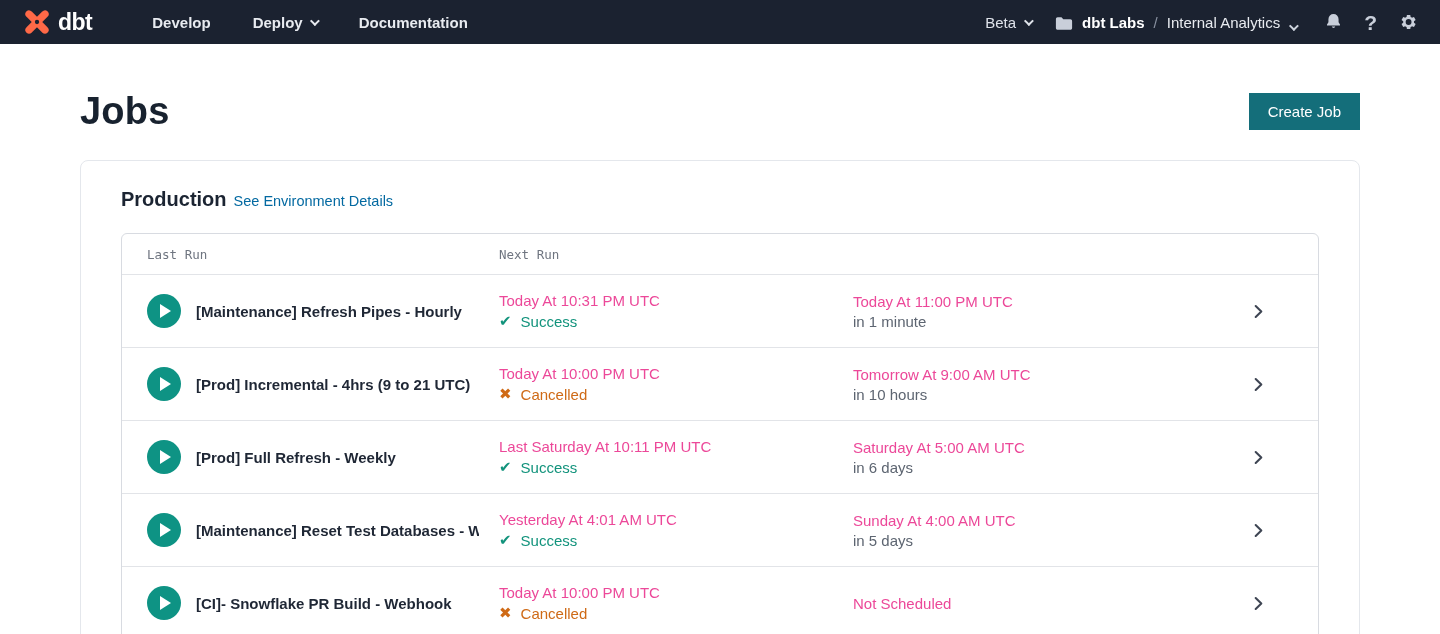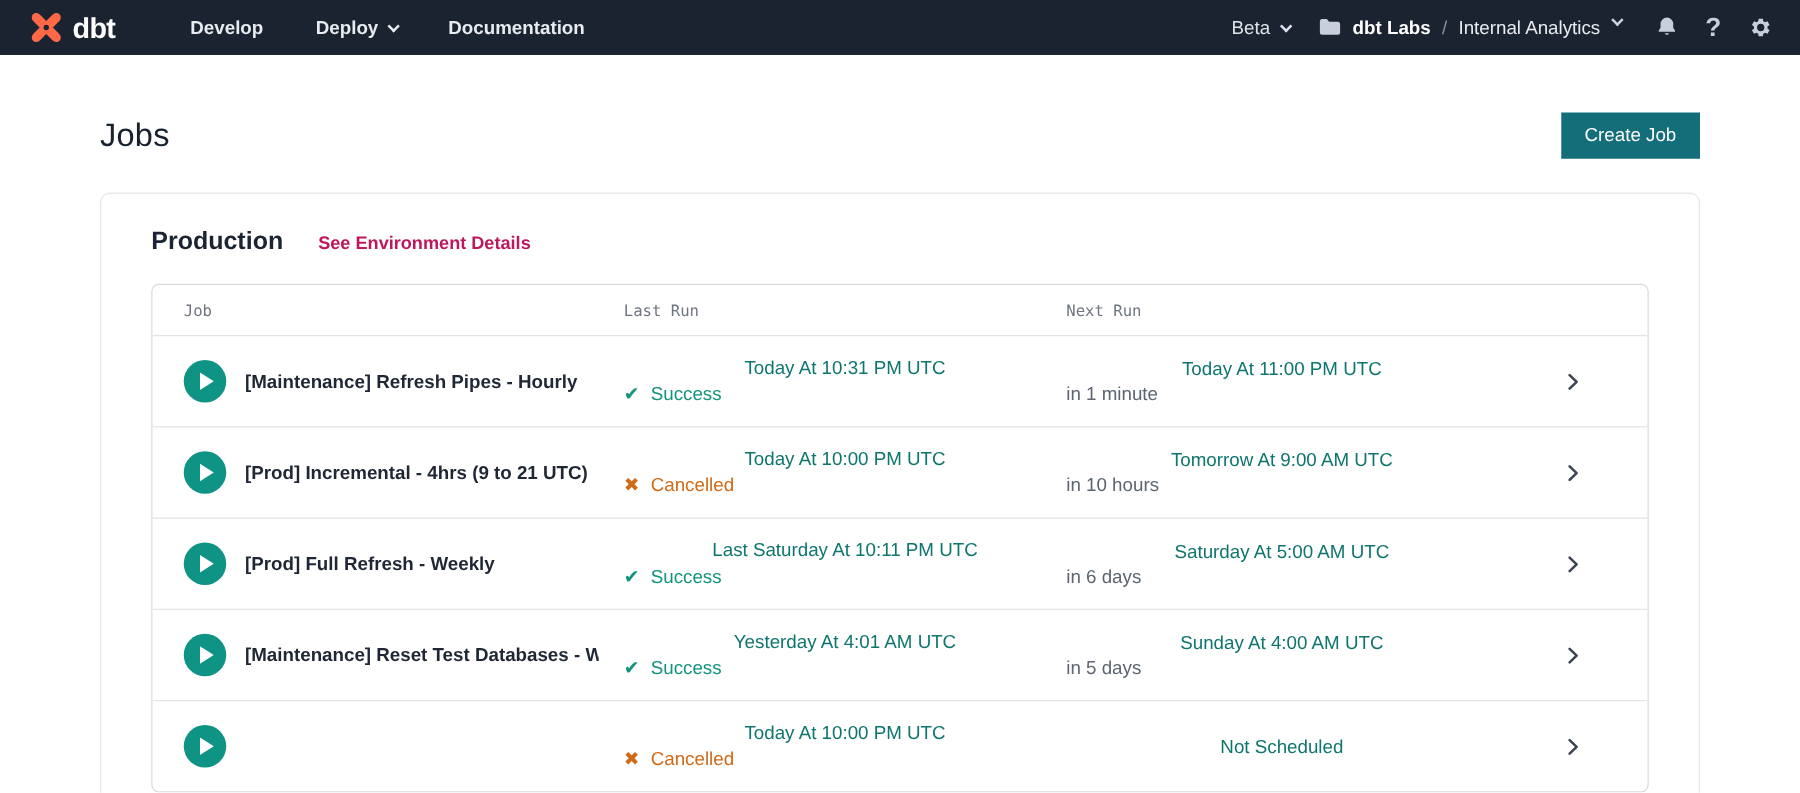--- a/index.html
+++ b/index.html
@@ -11,63 +11,63 @@
     padding: 0 22px; color: #cdd3dd; }
   .brand { display: flex; align-items: center; gap: 6px; cursor: pointer; }
   .brand-word { color: #ffffff; font-size: 23px; font-weight: 800; letter-spacing: -0.5px; }
   .nav-links { display: flex; align-items: center; gap: 42px; margin-left: 60px; }
   .nav-link { color: #e8ebf0; font-size: 15px; font-weight: 700; cursor: pointer;
     display: flex; align-items: center; gap: 7px; }
   .spacer { flex: 1; }
   .nav-right { display: flex; align-items: center; gap: 24px; }
   .beta { display: flex; align-items: center; gap: 8px; font-size: 15px; font-weight: 400;
     color: #dfe3ea; cursor: pointer; }
-  .acct { display: flex; align-items: flex-start; gap: 9px; font-size: 15px; cursor: pointer; }
+  .acct { display: flex; align-items: flex-end; gap: 9px; font-size: 15px; cursor: pointer; }
   .acct-name { color: #ffffff; font-weight: 700; }
   .acct-sep { color: #8b93a2; }
   .acct-proj { color: #e8ebf0; font-weight: 400; }
   .nav-icons { display: flex; align-items: center; gap: 21px; margin-left: 4px; }
   .nav-icon { cursor: pointer; display: flex; align-items: center; color: #c9cfda; }
   .qmark { font-size: 21px; font-weight: 800; color: #c9cfda; line-height: 1; }
   .caret { width: 7px; height: 7px; border-right: 2px solid currentColor;
     border-bottom: 2px solid currentColor; transform: rotate(45deg) translateY(-2px); }
 
   
   .page-header { display: flex; align-items: center; justify-content: space-between;
     padding: 0 80px; margin-top: 46px; }
-  .page-title { font-size: 26px; font-weight: 400; color: #18222f; letter-spacing: 0.2px; }
+  .page-title { font-size: 38px; font-weight: 700; color: #18222f; letter-spacing: 0.2px; }
   .btn-primary { background: #146e7a; color: #ffffff; border: none; border-radius: 0;
     font-family: inherit; font-size: 15px; font-weight: 400; padding: 10px 19px;
     cursor: pointer; }
 
   
   .env-card { margin: 27px 80px 0; border: 1px solid #e4e7ec; border-radius: 8px;
     padding: 27px 40px 60px; min-height: 560px; }
   .env-header { display: flex; align-items: baseline; gap: 7px; }
   .env-name { font-size: 20px; font-weight: 700; color: #1b2432; }
-  .env-link { font-size: 14.5px; font-weight: 700; color: #be185d; text-decoration: none;
-    cursor: pointer; margin-left: 21px; }
+  .env-link { font-size: 14.5px; font-weight: 400; color: #0369a1; text-decoration: none;
+    cursor: pointer; }
 
   
   .jobs-table { margin-top: 22px; border: 1px solid #d8dbe1; border-radius: 6px;
     overflow: hidden; }
   .tgrid { display: grid; grid-template-columns: 352px 354px 1fr 120px; align-items: center;
     padding-left: 25px; }
   .thead { height: 40px; }
   .th { font-family: "DejaVu Sans Mono", "Liberation Mono", monospace; font-size: 12.5px;
     font-weight: 500; color: #6f7580; }
   .trow { height: 73px; border-top: 1px solid #e2e4e8; cursor: pointer; }
   .job-cell { display: flex; align-items: center; gap: 15px; padding-right: 20px; }
   .play-btn { width: 34px; height: 34px; border-radius: 50%; background: #0e9384;
     flex: 0 0 34px; display: flex; align-items: center; justify-content: center; cursor: pointer; }
   .play-tri { width: 0; height: 0; border-left: 11px solid #ffffff;
     border-top: 7px solid transparent; border-bottom: 7px solid transparent; margin-left: 3px; }
   .job-name { font-size: 15px; font-weight: 700; color: #1f2735; white-space: nowrap;
     overflow: hidden; }
-  .cell-time { font-size: 15px; color: #0f766e; text-align: center; }
+  .cell-time { font-size: 15px; color: #ec4899; }
   .status-line { display: flex; align-items: center; gap: 9px; margin-top: 3px;
     font-size: 15px; font-weight: 400; }
   .status-line.success { color: #12937c; }
   .status-line.cancelled { color: #cf6a16; }
   .status-glyph { font-size: 15px; font-weight: 700; }
   .rel-line { font-size: 15px; color: #5d6571; margin-top: 3px; }
   .chev-cell { display: flex; justify-content: center; }
 </style>
 </head>
 <body>
@@ -142,21 +142,20 @@
 </div>
 
 <div class="env-card">
   <div class="env-header">
     <span class="env-name">Production</span>
     <a class="env-link">See Environment Details</a>
   </div>
 
   <div class="jobs-table">
     <div class="tgrid thead">
-      <span class="th">Job</span>
       <span class="th">Last Run</span>
       <span class="th">Next Run</span>
       <span class="th"></span>
     </div>
     <div>
   <div class="tgrid trow">
     <div class="job-cell">
       <span class="play-btn">
         <span class="play-tri"></span>
       </span>
@@ -261,20 +260,21 @@
         </svg>
       </span>
     </div>
   </div>
 
   <div class="tgrid trow">
     <div class="job-cell">
       <span class="play-btn">
         <span class="play-tri"></span>
       </span>
+      <span class="job-name">[CI]- Snowflake PR Build - Webhook</span>
     </div>
     <div>
       <div class="cell-time">Today At 10:00 PM UTC</div>
       <div class="status-line cancelled">
         <span class="status-glyph">✖</span>
         <span>Cancelled</span>
       </div>
     </div>
     <div>
       <div class="cell-time">Not Scheduled</div>

